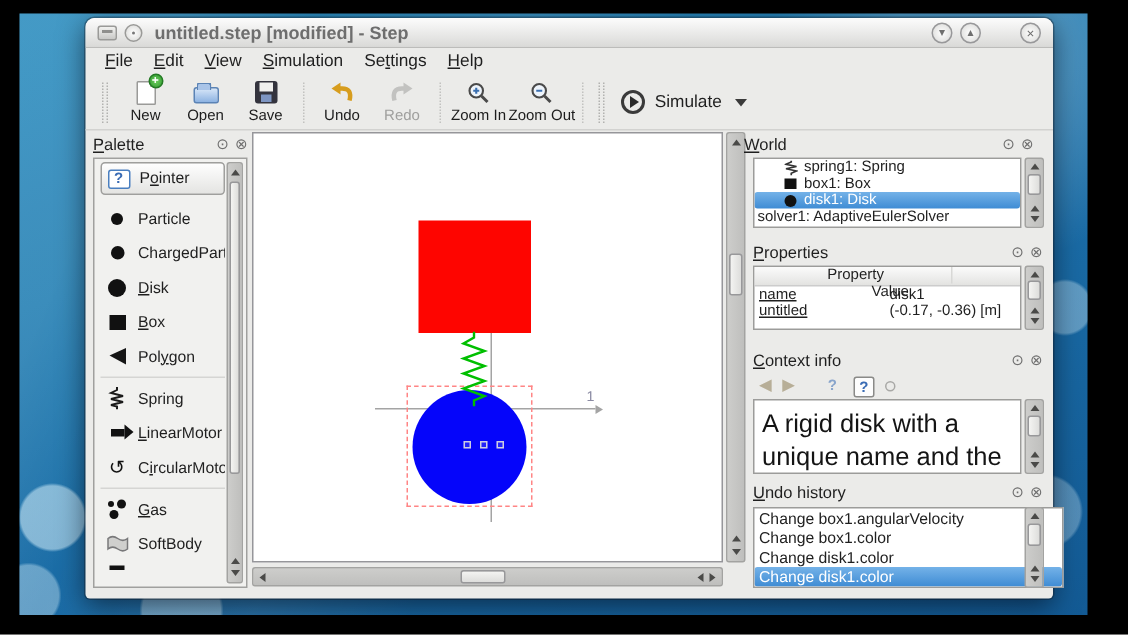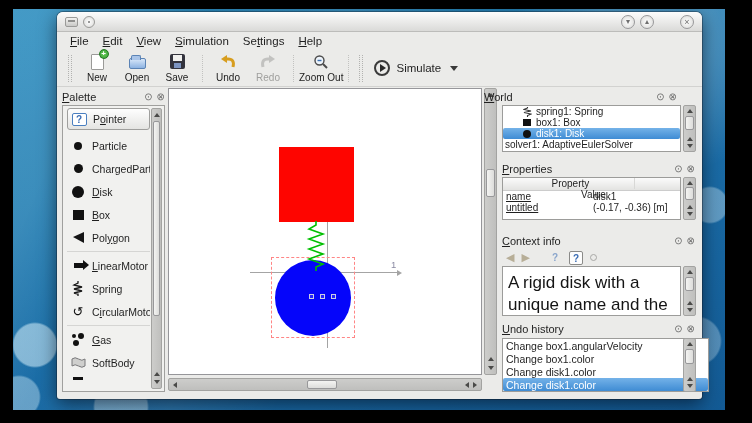--- a/index.html
+++ b/index.html
@@ -175,20 +175,21 @@
 </head>
 <body>
 
 <div class="desktop"></div>
 
 <div class="window">
 
   <div class="titlebar">
     <span class="app-ic"></span>
     <span class="tb-circ"></span>
+    <span class="title">untitled.step [modified] - Step</span>
     <span class="win-btns">
       <span class="win-btn">▾</span>
       <span class="win-btn">▴</span>
       <span class="win-btn close">×</span>
     </span>
   </div>
 
   <div class="menubar">
     <span class="menu-item"><span></span><u>F</u><span>ile</span></span>
     <span class="menu-item"><span></span><u>E</u><span>dit</span></span>
@@ -239,20 +240,31 @@
       </span>
       <span>Redo</span>
     </div>
     <span class="tb-sep"></span>
     <div class="tbtn">
       <span class="ticon">
         <svg class="arrow-svg" width="16" height="16" viewBox="0 0 16 16">
           <circle cx="6.5" cy="6.5" r="4.5" fill="#eef4fb" stroke="#4a4a4a" stroke-width="1.4"></circle>
           <line x1="10" y1="10" x2="14" y2="14" stroke="#4a4a4a" stroke-width="2"></line>
           <line x1="4.5" y1="6.5" x2="8.5" y2="6.5" stroke="#3a6fb0" stroke-width="1.4"></line>
+          <line x1="6.5" y1="4.5" x2="6.5" y2="8.5" stroke="#3a6fb0" stroke-width="1.4"></line>
+        </svg>
+      </span>
+      <span>Zoom In</span>
+    </div>
+    <div class="tbtn">
+      <span class="ticon">
+        <svg class="arrow-svg" width="16" height="16" viewBox="0 0 16 16">
+          <circle cx="6.5" cy="6.5" r="4.5" fill="#eef4fb" stroke="#4a4a4a" stroke-width="1.4"></circle>
+          <line x1="10" y1="10" x2="14" y2="14" stroke="#4a4a4a" stroke-width="2"></line>
+          <line x1="4.5" y1="6.5" x2="8.5" y2="6.5" stroke="#3a6fb0" stroke-width="1.4"></line>
         </svg>
       </span>
       <span>Zoom Out</span>
     </div>
     <span class="tb-sep"></span>
     <span class="tb-handle"></span>
     <div class="simulate-btn">
       <span class="icon-play">
           <i></i>
         </span>
@@ -300,31 +312,31 @@
     </div>
     <div class="pitem">
       <span class="picon">
           <span class="tri-poly"></span>
         </span>
       <span><span>Pol</span><u>y</u><span>gon</span></span>
     </div>
     <div class="pgroup-sep"></div>
     <div class="pitem">
       <span class="picon">
-          <span class="lm-arrow"></span>
-        </span>
-      <span><span></span><u>L</u><span>inearMotor</span></span>
-    </div>
-    <div class="pitem">
-      <span class="picon">
         <svg width="12" height="15" viewBox="0 0 12 15">
             <polyline points="6,0 6,2 2,4 10,6 2,8 10,10 2,12 6,13 6,15" fill="none" stroke="#1a1a1a" stroke-width="1.3"></polyline>
           </svg>
       </span>
       <span><span>Spring</span><u></u><span></span></span>
+    </div>
+    <div class="pitem">
+      <span class="picon">
+          <span class="lm-arrow"></span>
+        </span>
+      <span><span></span><u>L</u><span>inearMotor</span></span>
     </div>
     <div class="pitem">
       <span class="picon">
           <span class="cm-glyph">↺</span>
         </span>
       <span><span>C</span><u>i</u><span>rcularMotor</span></span>
     </div>
     <div class="pgroup-sep"></div>
     <div class="pitem">
       <span class="picon">
@@ -378,21 +390,21 @@
     <span class="tri tri-up" style="bottom:13px;"></span>
     <span class="tri tri-down" style="bottom:4px;"></span>
   </div>
   <div class="hscroll canvas-hscroll">
     <span class="htri tri-left" style="left:4px;"></span>
     <span class="hthumb" style="left:138px; width:30px;"></span>
     <span class="htri tri-left" style="right:12px;"></span>
     <span class="htri tri-right" style="right:4px;"></span>
   </div>
 
-  <div class="phead" style="left:427px; top:78px; width:193px;">
+  <div class="phead" style="left:439px; top:78px; width:193px;">
     <span><span></span><u>W</u><span>orld</span></span>
     <span class="sp"></span>
     <span class="ph-btn">⊙</span>
     <span class="ph-btn">⊗</span>
   </div>
   <div class="pbox" style="left:445px; top:93px; width:179px; height:47px;">
     <div class="lrow">
       <span class="wicon">
         <svg width="9" height="10" viewBox="0 0 9 10">
             <polyline points="4.5,0 4.5,1 1,2.5 8,4 1,5.5 8,7 4.5,8.5 4.5,10" fill="none" stroke="#333" stroke-width="1.1"></polyline>

